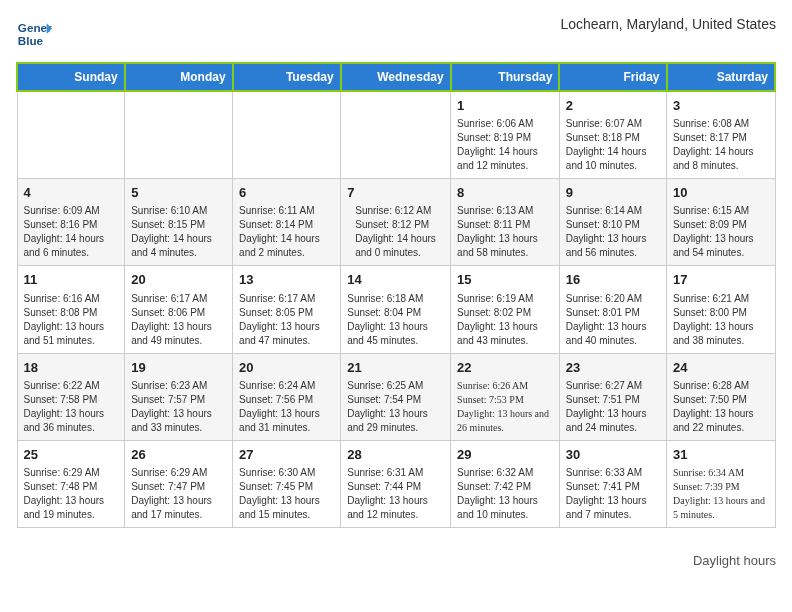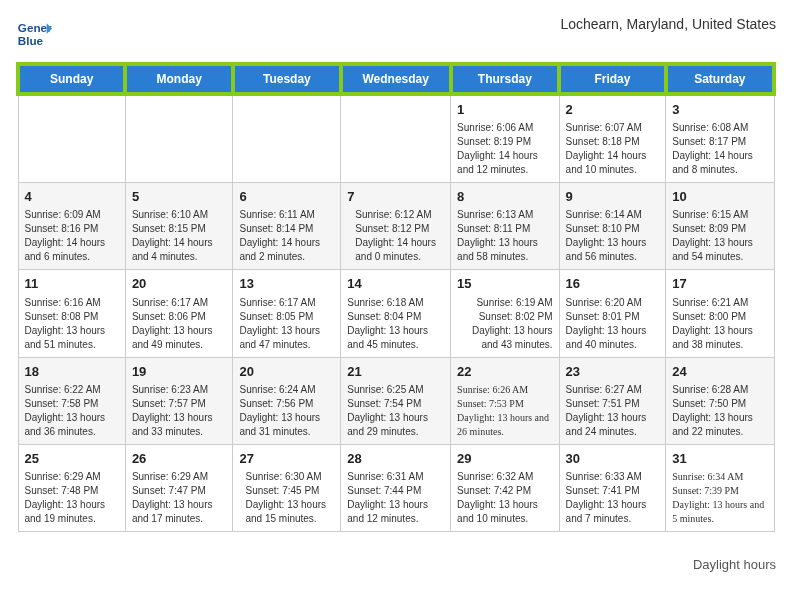--- a/index.html
+++ b/index.html
@@ -39,25 +39,25 @@
       color: #333;
     }
     .calendar {
       width: 100%;
       border-collapse: collapse;
       font-size: 10.5px;
     }
     .calendar thead tr th {
       background-color: #2b7cd3;
       color: #fff;
-      text-align: center;
+      text-align: right;
       padding: 6px 6px;
       font-size: 12px;
       font-weight: bold;
-      border: 4px solid #84cc16;
+      border: 2px solid #84cc16;
     }
     .calendar tbody tr td {
       vertical-align: top;
       padding: 5px 6px;
       border: 1px solid #ccc;
       width: 113px;
       min-height: 80px;
       background: #fff;
       color: #222;
       line-height: 1.4;
@@ -203,21 +203,21 @@
 Daylight: 13 hours and 47 minutes.</div>
         </td>
         <td>
           <span class="day-num">14</span>
           <div class="day-info" style="white-space: pre-line;">Sunrise: 6:18 AM
 Sunset: 8:04 PM
 Daylight: 13 hours and 45 minutes.</div>
         </td>
         <td>
           <span class="day-num">15</span>
-          <div class="day-info" style="white-space: pre-line; text-align: right;">Sunrise: 6:19 AM
+          <div class="day-info" style="white-space: pre-line;">Sunrise: 6:19 AM
 Sunset: 8:02 PM
 Daylight: 13 hours and 43 minutes.</div>
         </td>
         <td>
           <span class="day-num">16</span>
           <div class="day-info" style="white-space: pre-line;">Sunrise: 6:20 AM
 Sunset: 8:01 PM
 Daylight: 13 hours and 40 minutes.</div>
         </td>
         <td>
@@ -279,21 +279,21 @@
 Daylight: 13 hours and 19 minutes.</div>
         </td>
         <td>
           <span class="day-num">26</span>
           <div class="day-info" style="white-space: pre-line;">Sunrise: 6:29 AM
 Sunset: 7:47 PM
 Daylight: 13 hours and 17 minutes.</div>
         </td>
         <td>
           <span class="day-num">27</span>
-          <div class="day-info" style="white-space: pre-line; margin-left: 6px;">Sunrise: 6:30 AM
+          <div class="day-info" style="white-space: pre-line;">Sunrise: 6:30 AM
 Sunset: 7:45 PM
 Daylight: 13 hours and 15 minutes.</div>
         </td>
         <td>
           <span class="day-num">28</span>
           <div class="day-info" style="white-space: pre-line;">Sunrise: 6:31 AM
 Sunset: 7:44 PM
 Daylight: 13 hours and 12 minutes.</div>
         </td>
         <td>

